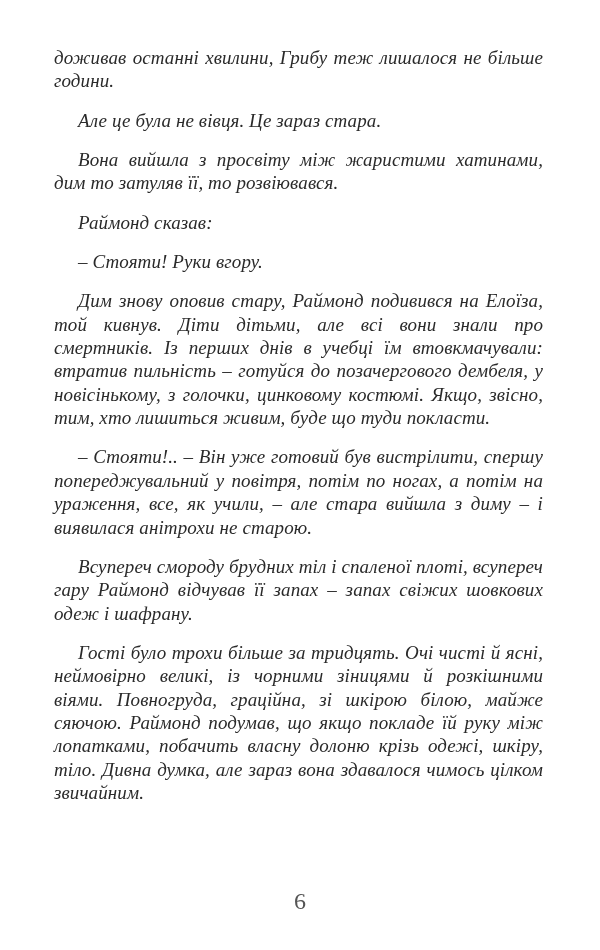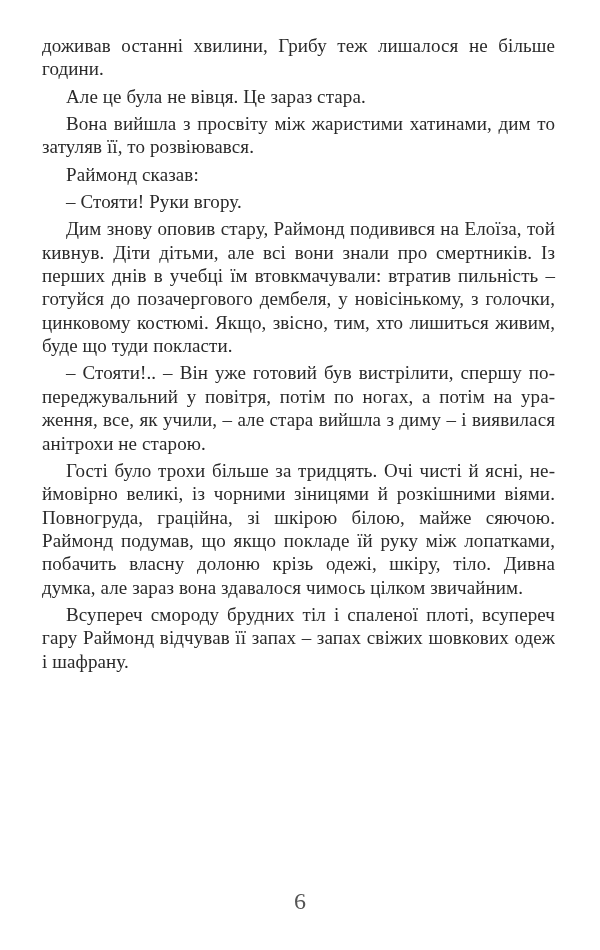--- a/index.html
+++ b/index.html
@@ -15,23 +15,24 @@
     position: absolute;
     left: 38px;
     top: 30px;
     width: 521px;
     font-size: 19px;
     line-height: 23.35px;
     text-align: justify;
     letter-spacing: 0.1px;
   }
   .page-text p {
-    margin: 4px;
+    margin: 16px;
     text-indent: 24px;
     hyphens: manual;
+    font-style: italic;
   }
   .page-text p.cont { text-indent: 0; }
   .page-number {
     position: absolute;
     left: 0; width: 600px;
     top: 888px;
     text-align: center;
     font-size: 24px;
     color: #555;
     font-weight: normal;
@@ -41,17 +42,17 @@
 <body>
 
 <div class="page-text">
   <p class="cont">доживав останні хвилини, Грибу теж лишалося не більше години.</p>
   <p>Але це була не вівця. Це зараз стара.</p>
   <p>Вона вийшла з просвіту між жаристими хатинами, дим то затуляв її, то розвіювався.</p>
   <p>Раймонд сказав:</p>
   <p>– Стояти! Руки вгору.</p>
   <p>Дим знову оповив стару, Раймонд подивився на Елоїза, той кивнув. Діти дітьми, але всі вони знали про смертників. Із перших днів в учебці їм втовкмачували: втратив пиль­ність – готуйся до позачергового дембеля, у новісінькому, з голочки, цинковому костюмі. Якщо, звісно, тим, хто ли­шиться живим, буде що туди покласти.</p>
   <p>– Стояти!.. – Він уже готовий був вистрілити, спершу по­переджувальний у повітря, потім по ногах, а потім на ура­ження, все, як учили, – але стара вийшла з диму – і виявила­ся анітрохи не старою.</p>
+  <p>Всупереч смороду брудних тіл і спаленої плоті, всупереч гару Раймонд відчував її запах – запах свіжих шовкових одеж і шафрану.</p>
   <p>Гості було трохи більше за тридцять. Очі чисті й ясні, не­ймовірно великі, із чорними зіницями й розкішними віями. Повногруда, граційна, зі шкірою білою, майже сяючою. Раймонд подумав, що якщо покладе їй руку між лопатками, побачить власну долоню крізь одежі, шкіру, тіло. Дивна думка, але зараз вона здавалося чимось цілком звичайним.</p>
-  <p>Всупереч смороду брудних тіл і спаленої плоті, всупереч гару Раймонд відчував її запах – запах свіжих шовкових одеж і шафрану.</p>
 </div>
 
 <div class="page-number">6</div>
 
 </body></html>

